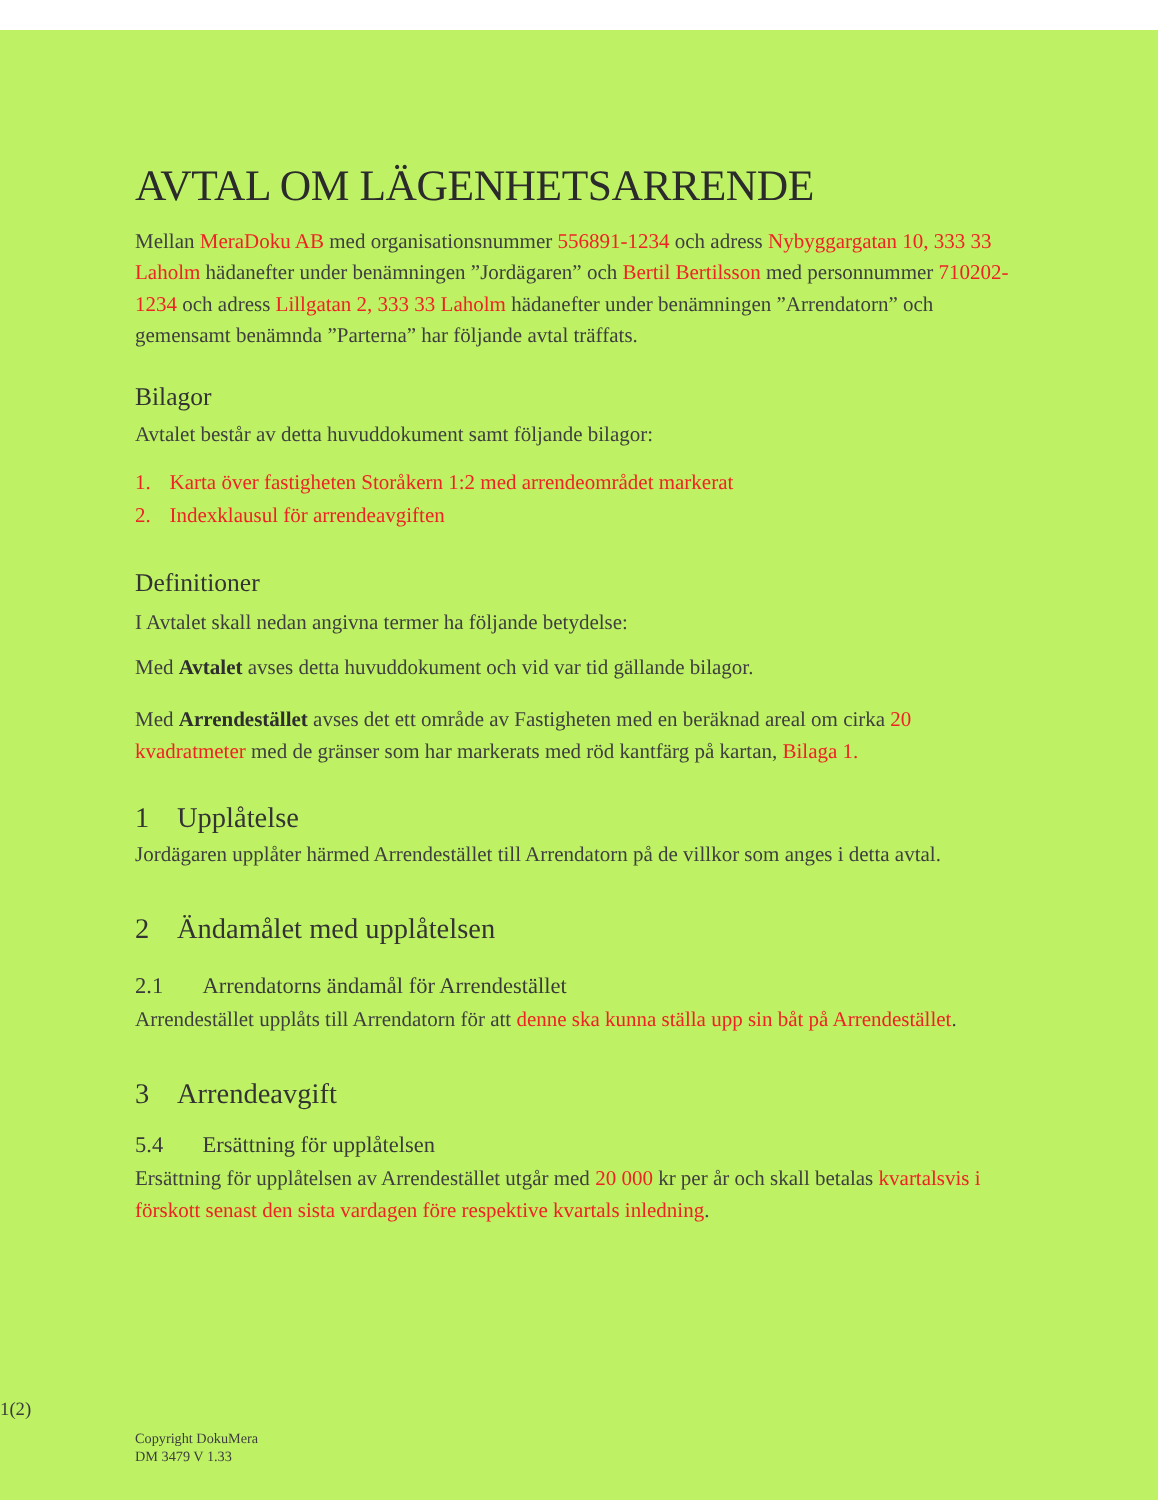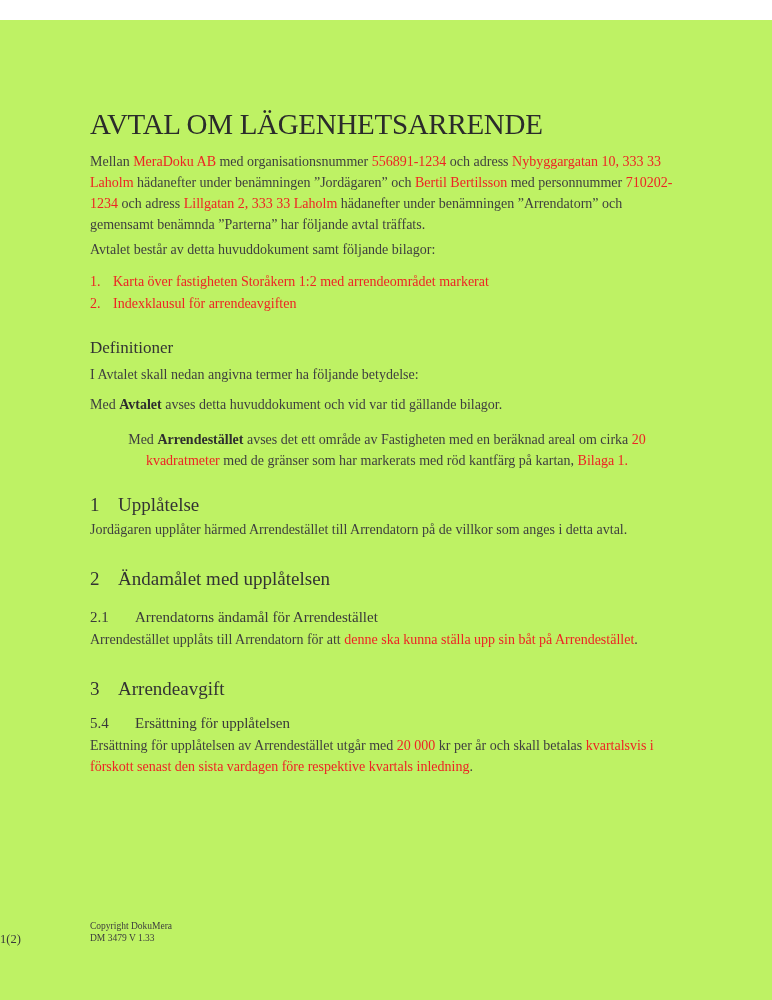--- a/index.html
+++ b/index.html
@@ -73,56 +73,57 @@
   .attach-item .no{width:23px;flex:none;}
   
   .m-bilagor-h{margin-top:19px;}
   .m-bilagor-p{margin-top:4px;}
   .m-list{margin-top:11px;}
   .m-outro{margin-top:8px;}
   .m-def-h{margin-top:22px;}
   .m-def-p{margin-top:5px;}
   .m-def1{margin-top:9px;}
   .m-def2{margin-top:14px;}
-  .m-def3{margin-top:14px;text-align:center;}
+  .m-def3{margin-top:14px;}
   .m-h1{margin-top:22px;}
   .m-sub1{margin-top:16px;}
   .m-body{margin-top:2px;}
   .m-h2{margin-top:27px;}
   .m-sub2{margin-top:16px;}
   .m-h3{margin-top:27px;}
   .m-sub3{margin-top:12px;}
   .page-number{
     position:absolute;
     left:0;right:0;
     top:911px;
     text-align:left;
     font-size:12.5px;
     line-height:16px;
     color:#3a3a3a;
   }
   .doc-footer{
     position:absolute;
     left:90px;
-    top:900px;
+    top:934px;
     font-size:9.5px;
     line-height:12px;
     color:#3d3d3d;
   }
 </style>
 </head>
 <body>
 
 <div class="page">
   <div class="content">
 
     <h1 class="doc-title">AVTAL OM LÄGENHETSARRENDE</h1>
 
     <p class="p intro"><span>Mellan </span><span class="red">MeraDoku AB</span><span> med organisationsnummer </span><span class="red">556891-1234</span><span> och adress </span><span class="red">Nybyggargatan 10, 333 33 Laholm</span><span> hädanefter under benämningen ”Jordägaren” och </span><span class="red">Bertil Bertilsson</span><span> med personnummer </span><span class="red">710202-1234</span><span> och adress </span><span class="red">Lillgatan 2, 333 33 Laholm</span><span> hädanefter under benämningen ”Arrendatorn” och gemensamt benämnda ”Parterna” har följande avtal träffats.</span></p>
 
+    <h2 class="h-sec m-bilagor-h">Bilagor</h2>
     <p class="p m-bilagor-p">Avtalet består av detta huvuddokument samt följande bilagor:</p>
 
     <ol class="attach-list m-list">
       <li class="attach-item">
         <span class="no">1.</span>
         <span>Karta över fastigheten Storåkern 1:2 med arrendeområdet markerat</span>
       </li>
       <li class="attach-item">
         <span class="no">2.</span>
         <span>Indexklausul för arrendeavgiften</span>

